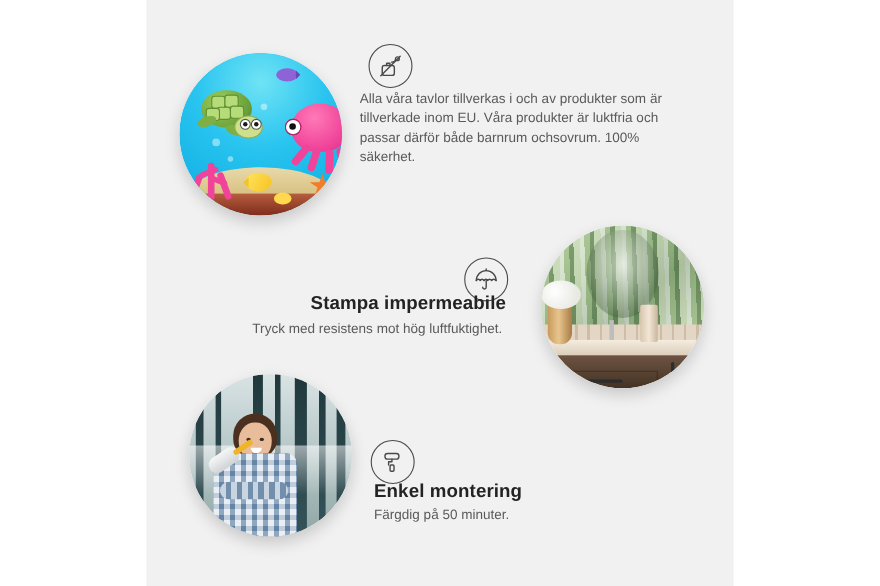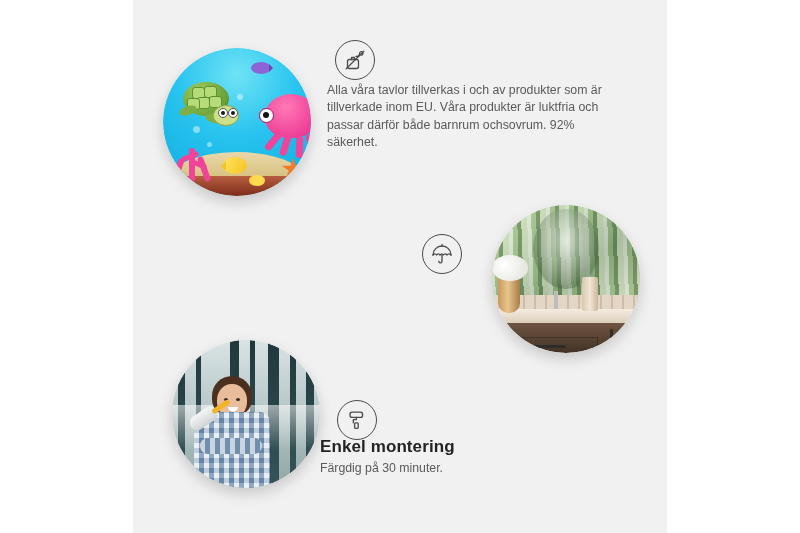--- a/index.html
+++ b/index.html
@@ -137,21 +137,21 @@
   .title{
     font-size:17px;font-weight:bold;color:#232323;
     margin:0 0 5px 0;letter-spacing:.1px;
   }
   .desc{
     font-size:12.3px;color:#5a5a5a;line-height:1.42;margin:0;
   }
   .b1{left:327px;top:82px;width:300px;text-align:left;}
   .b2{left:218px;top:266px;width:250px;text-align:center;}
   .b2 .title{text-align:right;padding-right:8px;}
-  .b3{left:320px;top:437px;width:260px;text-align:left;}
+  .b3{left:340px;top:437px;width:260px;text-align:left;}
   .b3 .title{margin-bottom:3px;}
 
   .ic1{left:335px;top:40px;}
   .ic2{left:422px;top:234px;}
   .ic3{left:337px;top:400px;}
 </style>
 </head>
 <body>
 
 <div class="stage">
@@ -219,21 +219,21 @@
     <svg width="24" height="24" viewBox="0 0 24 24" fill="none" stroke="#4a4a4a" stroke-width="1.3" stroke-linecap="round" stroke-linejoin="round">
       <path d="M6.5 20.5h7a2 2 0 0 0 2-2v-5a2 2 0 0 0-2-2h-7a2 2 0 0 0-2 2v5a2 2 0 0 0 2 2z"></path>
       <path d="M8.5 11.5v-2h3v2"></path>
       <path d="M13 8.5c2.2 0 3.4-.8 3.4-2.2"></path>
       <circle cx="18.3" cy="5.4" r="1.7"></circle>
       <path d="M3.2 20.8L20.8 3.2"></path>
     </svg>
   </div>
 
   <div class="tblock b1">
-    <p class="desc">Alla våra tavlor tillverkas i och av produkter som är tillverkade inom EU. Våra produkter är luktfria och passar därför både barnrum ochsovrum. 92% säkerhet.</p>
+    <p class="desc">Alla våra tavlor tillverkas i och av produkter som är tillverkade inom EU. Våra produkter är luktfria och passar därför både barnrum ochsovrum. 100% säkerhet.</p>
   </div>
 
   <div class="photo p2">
     <div class="inner">
       <div class="bath-wall"></div>
       <div class="bath-splash"></div>
       <div class="bath-counter"></div>
       <div class="bath-vanity">
         <div class="bath-drawer"></div>
         <div class="bath-handle" style="left:34px;top:22px;width:40px;height:3px;"></div>
@@ -249,20 +249,24 @@
   <div class="icon-circle ic2">
     <svg width="24" height="24" viewBox="0 0 24 24" fill="none" stroke="#4a4a4a" stroke-width="1.3" stroke-linecap="round" stroke-linejoin="round">
       <path d="M3 13a9 9 0 0 1 18 0"></path>
       <path d="M3 13c1.2-1.6 2.6-1.6 3.6 0 1-1.6 2.4-1.6 3.4 0"></path>
       <path d="M10 13c1-1.6 2.4-1.6 3.4 0 1-1.6 2.4-1.6 3.6 0 1-1.6 2.4-1.6 4 0"></path>
       <path d="M12 13v6.2a1.6 1.6 0 0 1-3.2 0"></path>
       <path d="M12 4V2.6"></path>
     </svg>
   </div>
 
+  <div class="tblock b2">
+    <p class="title">Stampa impermeabile</p>
+    <p class="desc">Tryck med resistens mot hög luftfuktighet.</p>
+  </div>
 
   <div class="photo p3">
     <div class="inner">
       <div class="forest"></div>
       <div class="trunk" style="left:6px;width:7px;"></div>
       <div class="trunk" style="left:24px;width:5px;"></div>
       <div class="trunk" style="left:58px;width:9px;"></div>
       <div class="trunk" style="left:78px;width:5px;"></div>
       <div class="trunk" style="left:96px;width:11px;"></div>
       <div class="trunk" style="left:118px;width:6px;"></div>
@@ -289,16 +293,16 @@
   <div class="icon-circle ic3">
     <svg width="24" height="24" viewBox="0 0 24 24" fill="none" stroke="#4a4a4a" stroke-width="1.3" stroke-linecap="round" stroke-linejoin="round">
       <rect x="5" y="4.2" width="12.6" height="5.2" rx="2.2"></rect>
       <path d="M11.3 9.4v2.3h-3v3.1"></path>
       <rect x="9.6" y="14.8" width="3.6" height="5.6" rx="1"></rect>
     </svg>
   </div>
 
   <div class="tblock b3">
     <p class="title">Enkel montering</p>
-    <p class="desc">Färgdig på 30 minuter.</p>
+    <p class="desc">Färgdig på 50 minuter.</p>
   </div>
 
 </div>
 
 </body></html>

